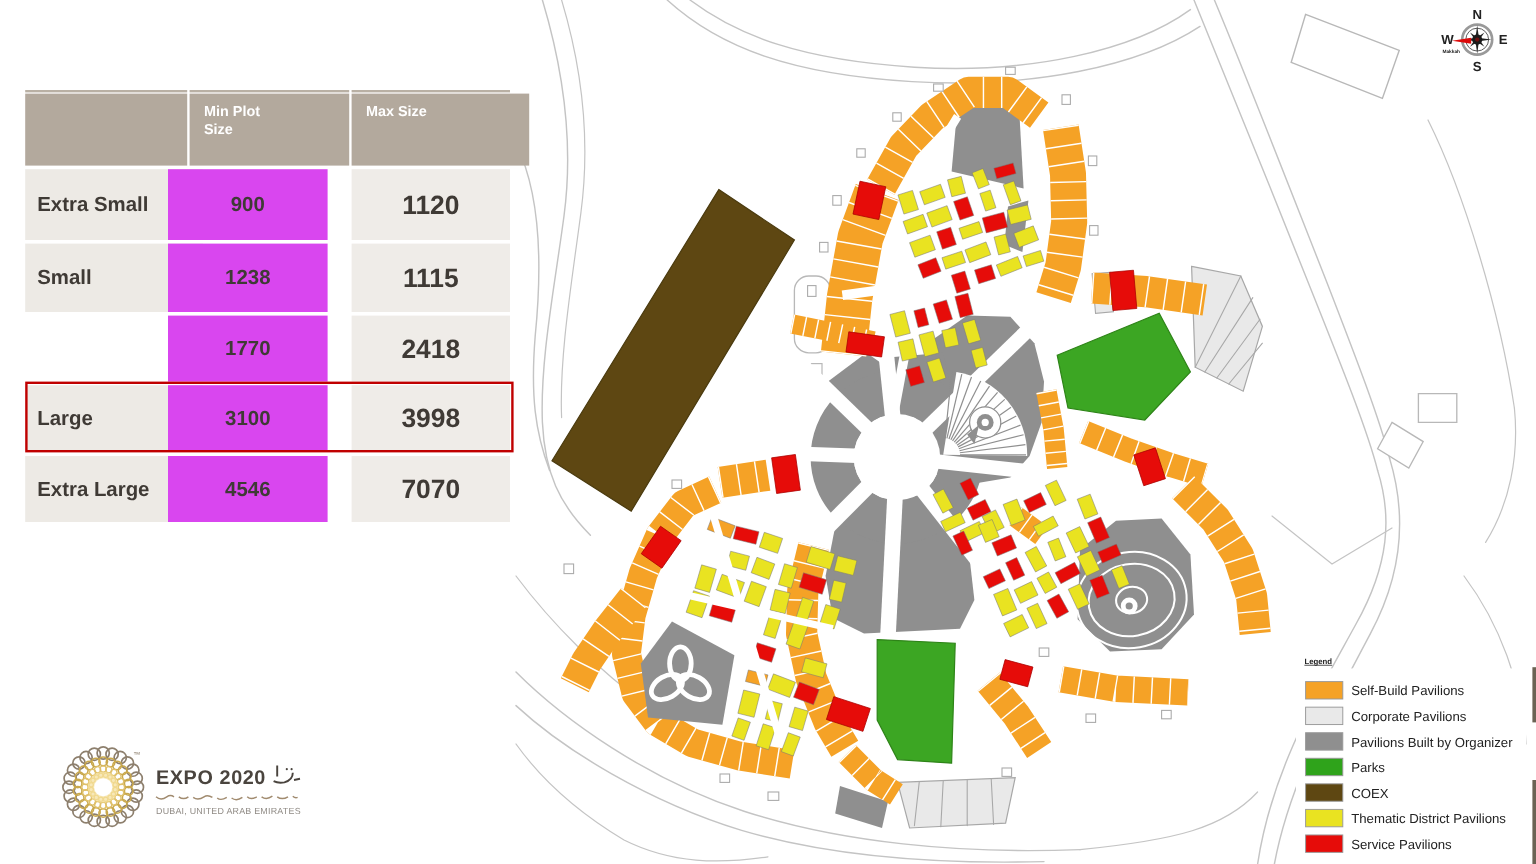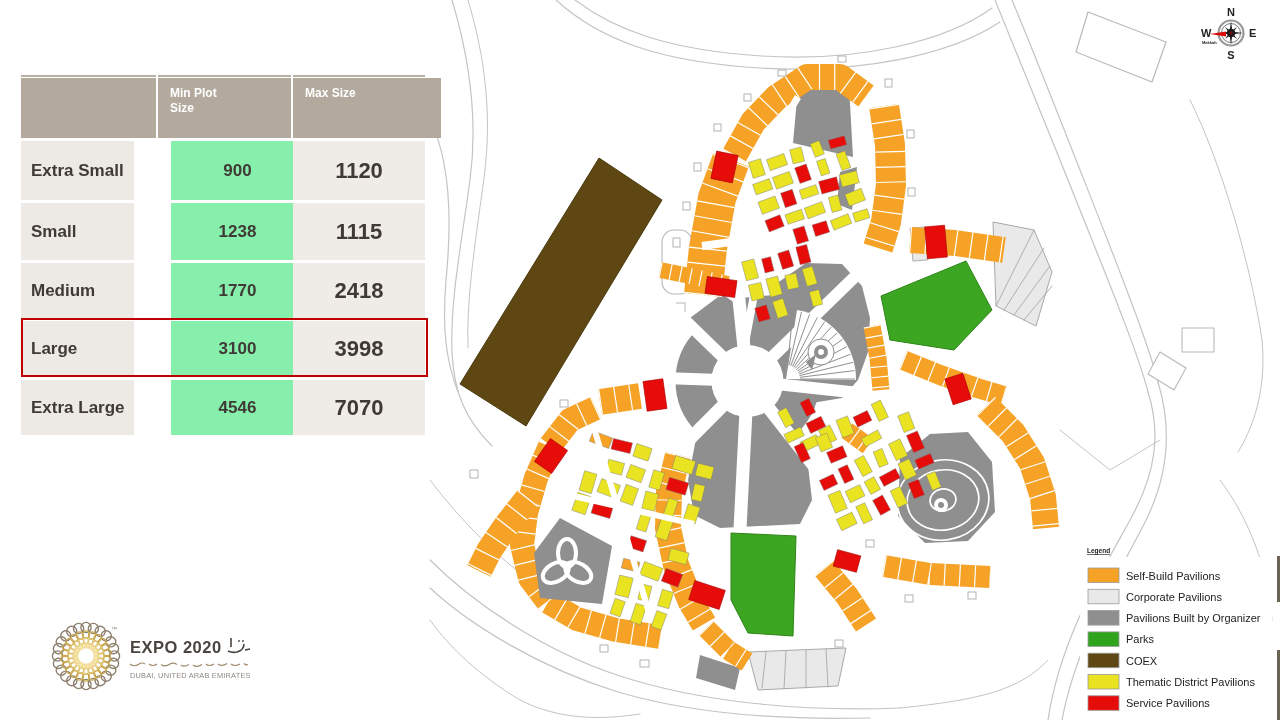--- a/index.html
+++ b/index.html
@@ -1,18 +1,18 @@
 <!DOCTYPE html>
 <html><head><meta charset="utf-8"><style>
 *{margin:0;padding:0;box-sizing:border-box}
 body{width:1280px;height:720px;background:#ffffff;font-family:"Liberation Sans",sans-serif;overflow:hidden;position:relative}
 #map{position:absolute;left:0;top:0}
 .trow{position:absolute;left:21px;width:404px}
-.trow .c1{position:absolute;left:0;width:113px;height:100%;background:#EDEAE5;display:flex;align-items:center;padding-left:10px;font-weight:bold;font-size:17px;color:#3F3A35}
-.trow .c2{position:absolute;left:150px;width:133px;height:100%;background:#86efac;display:flex;align-items:center;justify-content:center;font-weight:bold;font-size:17px;color:#3F3A35}
+.trow .c1{position:absolute;left:0;width:148px;height:100%;background:#EDEAE5;display:flex;align-items:center;padding-left:10px;font-weight:bold;font-size:17px;color:#3F3A35}
+.trow .c2{position:absolute;left:119px;width:133px;height:100%;background:#d946ef;display:flex;align-items:center;justify-content:center;font-weight:bold;font-size:17px;color:#3F3A35}
 .trow .c3{position:absolute;left:272px;width:132px;height:100%;background:#EFECE8;display:flex;align-items:center;justify-content:center;font-weight:bold;font-size:22px;color:#3F3A35}
 #thead{position:absolute;left:21px;top:78px;width:404px;height:60px}
 #thead div{position:absolute;height:100%;background:#B3A99D;color:#fff;font-weight:bold;font-size:12px;line-height:1.25;padding:8px 0 0 12px}
 #redbox{position:absolute;left:21px;top:318px;width:407px;height:59px;border:2px solid #C00000}
 </style></head><body>
 <svg id="map" width="1280" height="720" viewBox="0 0 1280 720">
 <path d="M556,0 C600,40 660,62 760,68 C860,74 950,55 1000,22" fill="none" stroke="#c4c4c4" stroke-width="1.2" stroke-linecap="round"></path>
 <path d="M575,0 C615,30 668,50 762,56 C858,62 945,42 992,8" fill="none" stroke="#c4c4c4" stroke-width="1.2" stroke-linecap="round"></path>
 <path d="M995,0 C1020,60 1060,160 1092,240 C1118,305 1140,360 1148,392" fill="none" stroke="#c4c4c4" stroke-width="1.2" stroke-linecap="round"></path>
 <path d="M1012,0 C1038,62 1076,160 1106,236 C1130,298 1150,350 1158,382" fill="none" stroke="#c4c4c4" stroke-width="1.2" stroke-linecap="round"></path>
@@ -392,21 +392,20 @@
       <div class="c1">Extra Small</div>
     <div class="c2">900</div>
     <div class="c3">1120</div>
   </div>
 <div class="trow" style="top:203px;height:57px">
       <div class="c1">Small</div>
     <div class="c2">1238</div>
     <div class="c3">1115</div>
   </div>
 <div class="trow" style="top:263px;height:55px">
-      <div class="c1">Medium</div>
     <div class="c2">1770</div>
     <div class="c3">2418</div>
   </div>
 <div class="trow" style="top:321px;height:55px">
       <div class="c1">Large</div>
     <div class="c2">3100</div>
     <div class="c3">3998</div>
   </div>
 <div class="trow" style="top:380px;height:55px">
       <div class="c1">Extra Large</div>

